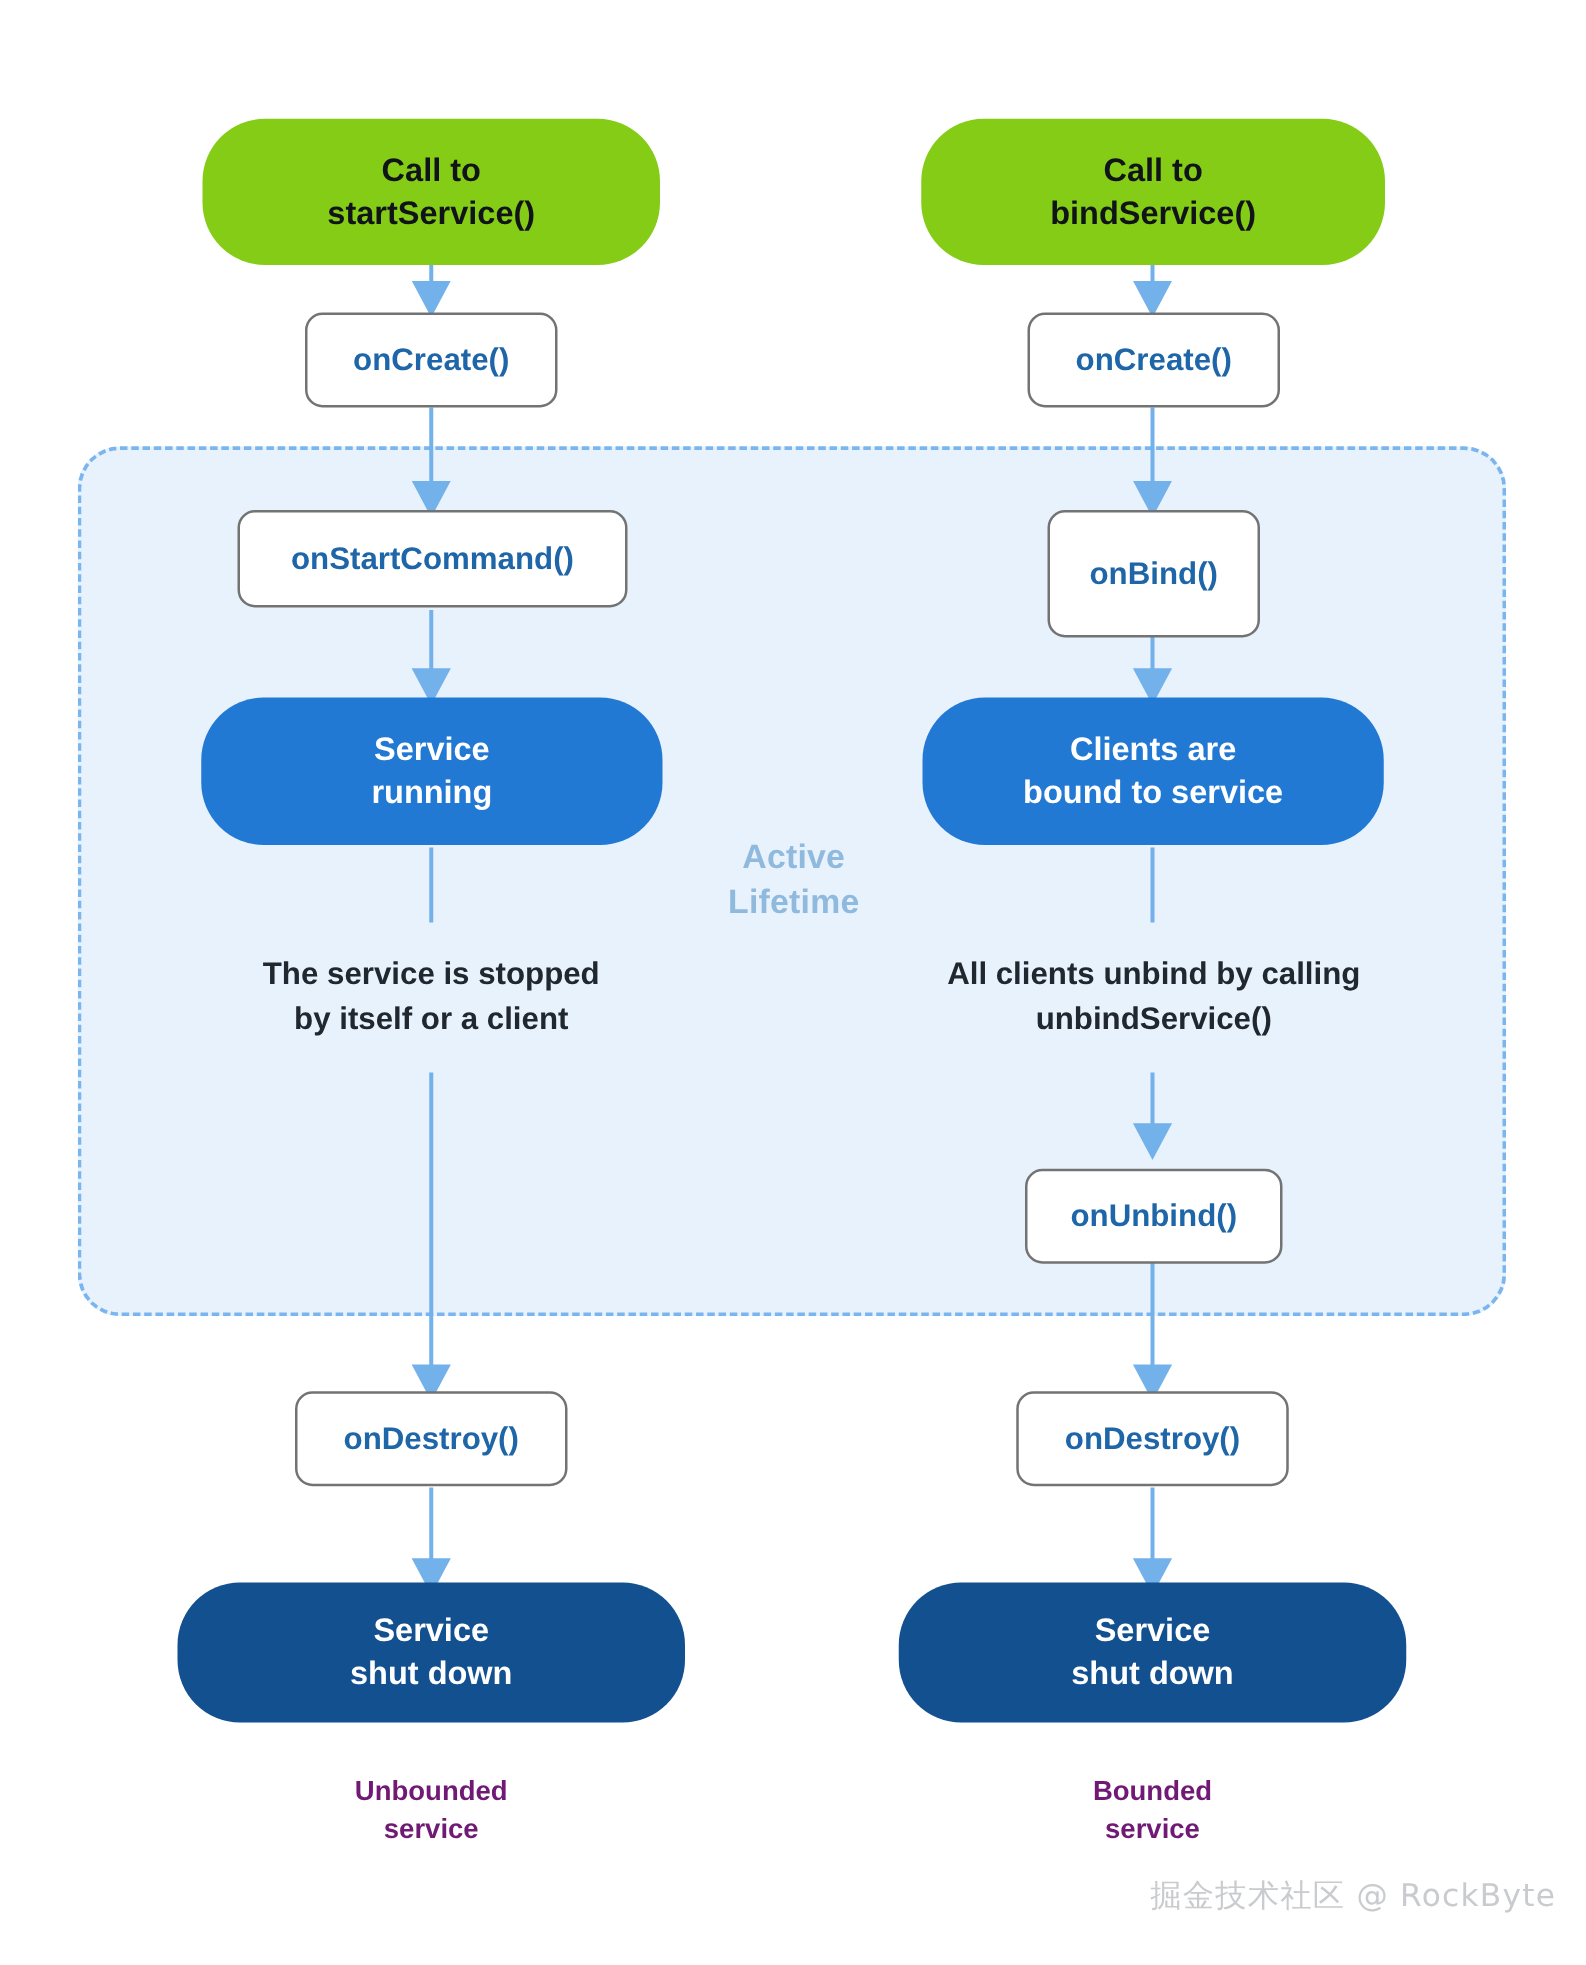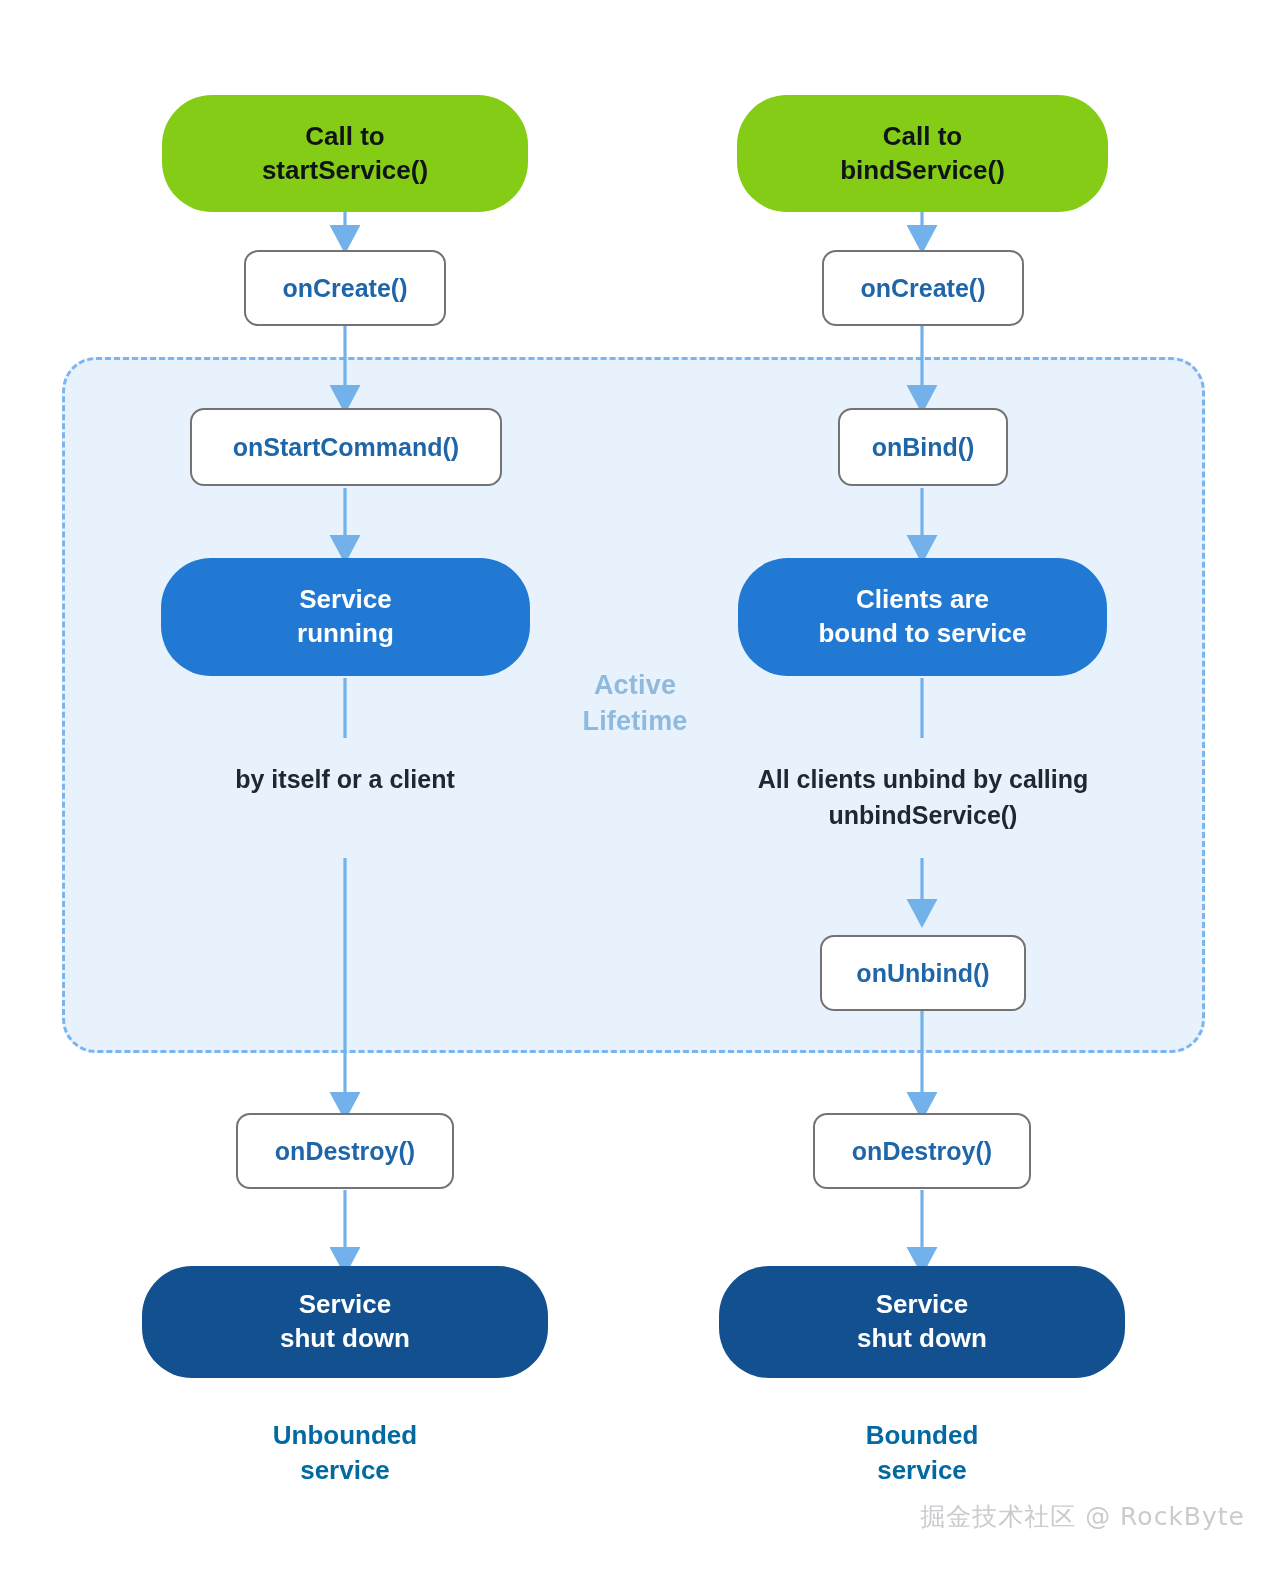--- a/index.html
+++ b/index.html
@@ -95,24 +95,24 @@
     position: absolute;
     text-align: center;
     font-size: 25px;
     font-weight: bold;
     line-height: 1.42;
     color: #21272e;
   }
   .caption-text {
     position: absolute;
     text-align: center;
-    font-size: 26px;
+    font-size: 22px;
     font-weight: bold;
     line-height: 1.35;
-    color: #0369a1;
+    color: #701a75;
   }
 
   
   .connector {
     position: absolute;
     pointer-events: none;
   }
   .connector svg { display: block; overflow: visible; }
 
   
@@ -187,20 +187,21 @@
   </div>
 
   <div class="node pill-active" style="left:161px;top:558px;width:369px;height:118px;">
     <div>
       <div>Service</div>
       <div>running</div>
     </div>
   </div>
 
   <div class="note-text" style="left:145px;top:762px;width:400px;">
+    <div>The service is stopped</div>
     <div>by itself or a client</div>
   </div>
 
   <div class="node box-callback" style="left:236px;top:1113px;width:218px;height:76px;">
     <span>onDestroy()</span>
   </div>
 
   <div class="node pill-shutdown" style="left:142px;top:1266px;width:406px;height:112px;">
     <div>
       <div>Service</div>
@@ -217,21 +218,21 @@
     <div>
       <div>Call to</div>
       <div>bindService()</div>
     </div>
   </div>
 
   <div class="node box-callback" style="left:822px;top:250px;width:202px;height:76px;">
     <span>onCreate()</span>
   </div>
 
-  <div class="node box-callback" style="left:838px;top:408px;width:170px;height:78px;">
+  <div class="node box-callback" style="left:838px;top:408px;width:170px;height:102px;">
     <span>onBind()</span>
   </div>
 
   <div class="node pill-active" style="left:738px;top:558px;width:369px;height:118px;text-align:center;">
     <div>
       <div>Clients are</div>
       <div>bound to service</div>
     </div>
   </div>
 

